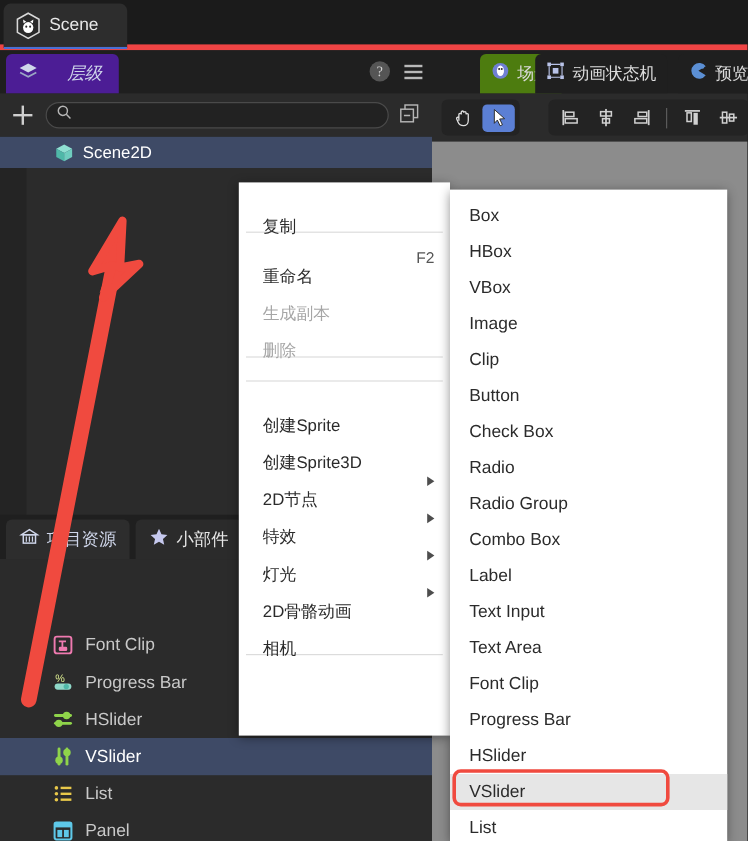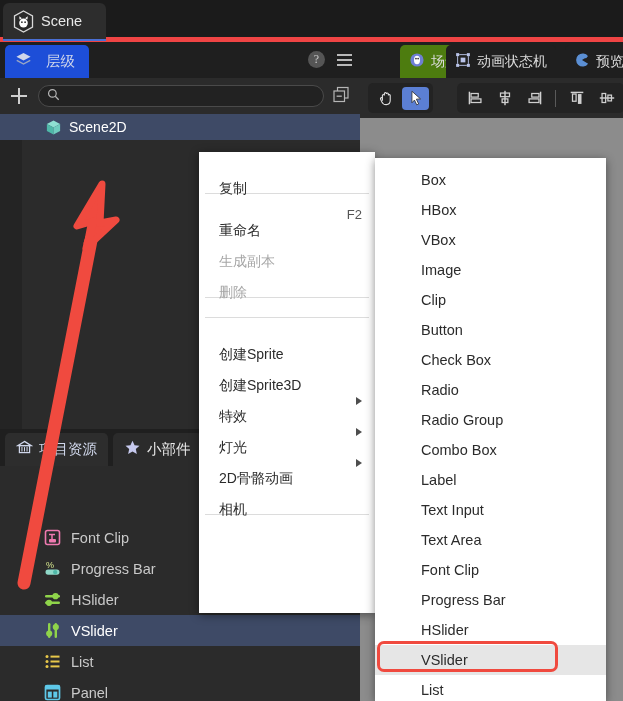--- a/index.html
+++ b/index.html
@@ -31,22 +31,22 @@
   .left-panel {
     position: absolute; left: 0; top: 42px; width: 360px; height: 659px;
     background: #2b2b2b;
   }
   .lp-tabstrip {
     position: absolute; left: 0; top: 0; width: 360px; height: 36px;
     background: #1f1f1f;
   }
   .lp-tab {
     position: absolute; left: 5px; top: 3px; height: 33px; padding: 0 14px 0 10px;
-    background: #1d4ed8; border-top-left-radius: 5px; border-top-right-radius: 5px;
-    display: flex; align-items: center; gap: 14px;
+    background: #4c1d95; border-top-left-radius: 5px; border-top-right-radius: 5px;
+    display: flex; align-items: center; gap: 24px; font-style: italic;
   }
   .lp-tab .label { color: #cfd6ea; font-size: 14.5px; }
   .lp-icons { position: absolute; right: 8px; top: 9px; display: flex; gap: 12px; align-items: center; }
   .help-circle {
     width: 17px; height: 17px; border-radius: 50%; background: #555;
     color: #d0d0d0; font-size: 12px; text-align: center; line-height: 17px;
     font-family: "Liberation Serif", serif;
   }
   .hamburger { width: 15px; height: 12px; position: relative; }
   .hamburger span { position: absolute; left: 0; width: 15px; height: 2px; background: #b9b9b9; }
@@ -149,21 +149,21 @@
   .ctx-item .shortcut { color: #555; font-size: 13px; padding-left: 12px; }
   .ctx-sep { height: 1px; background: #dcdcdc; margin: 5px 6px; }
   .caret { width: 0; height: 0; border-left: 6px solid #4d4d4d; border-top: 4.5px solid transparent; border-bottom: 4.5px solid transparent; }
 
   
   .sub-menu {
     position: absolute; left: 375px; top: 158px; width: 231px; height: 543px;
     background: #ffffff; box-shadow: 0 2px 9px rgba(0,0,0,.45);
     font-size: 14.5px; color: #2b2b2b; z-index: 50; padding-top: 7px;
   }
-  .sub-item { height: 30px; display: flex; align-items: center; padding-left: 46px; }
+  .sub-item { height: 30px; display: flex; align-items: center; padding-left: 16px; }
   .sub-item.highlight { background: #e6e6e6; }
 
   
   .red-rect {
     position: absolute; left: 377px; top: 641px; width: 181px; height: 31px;
     border: 3.5px solid #f04a3f; border-radius: 7px; z-index: 60; pointer-events: none;
   }
   .arrow-svg { position: absolute; left: 0; top: 0; width: 623px; height: 701px; z-index: 70; pointer-events: none; }
 </style>
 </head>
@@ -455,20 +455,24 @@
       <span class="txt">删除</span>
     </div>
     <div class="ctx-sep"></div>
     <div style="height:9px"></div>
     <div class="ctx-sep"></div>
     <div class="ctx-item">
       <span class="txt">创建Sprite</span>
     </div>
     <div class="ctx-item">
       <span class="txt">创建Sprite3D</span>
+    </div>
+    <div class="ctx-item">
+      <span class="txt">2D节点</span>
+      <span class="caret"></span>
     </div>
     <div class="ctx-item">
       <span class="txt">特效</span>
       <span class="caret"></span>
     </div>
     <div class="ctx-item">
       <span class="txt">灯光</span>
       <span class="caret"></span>
     </div>
     <div class="ctx-item">

